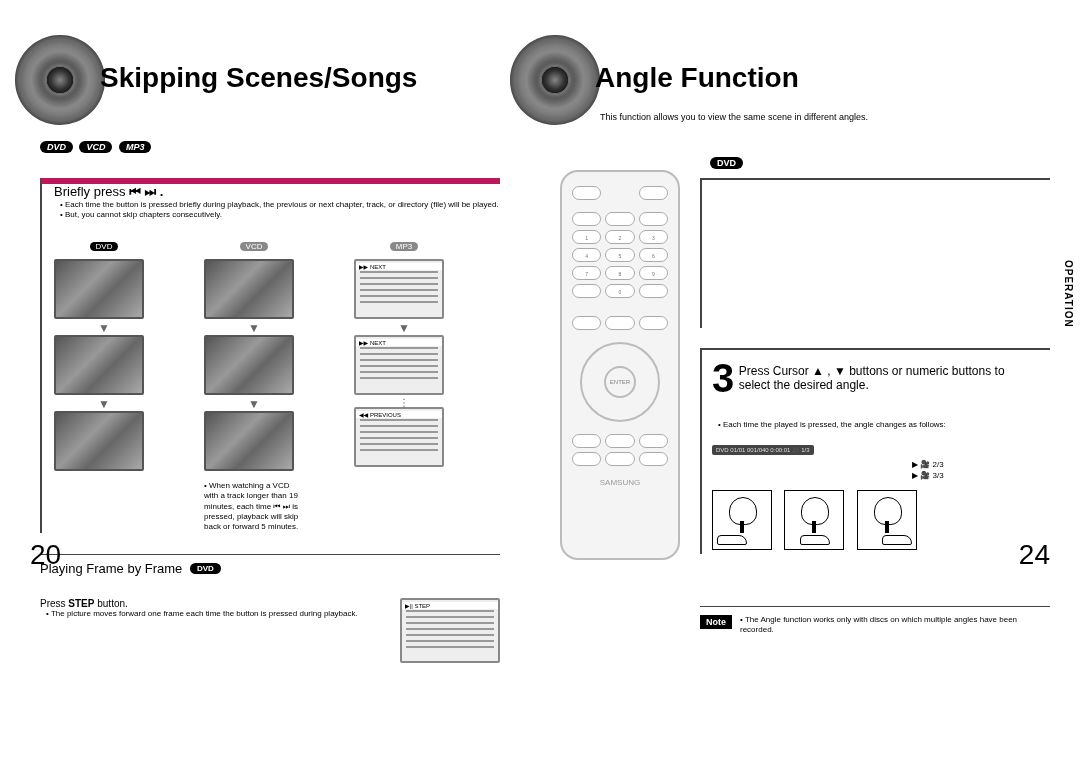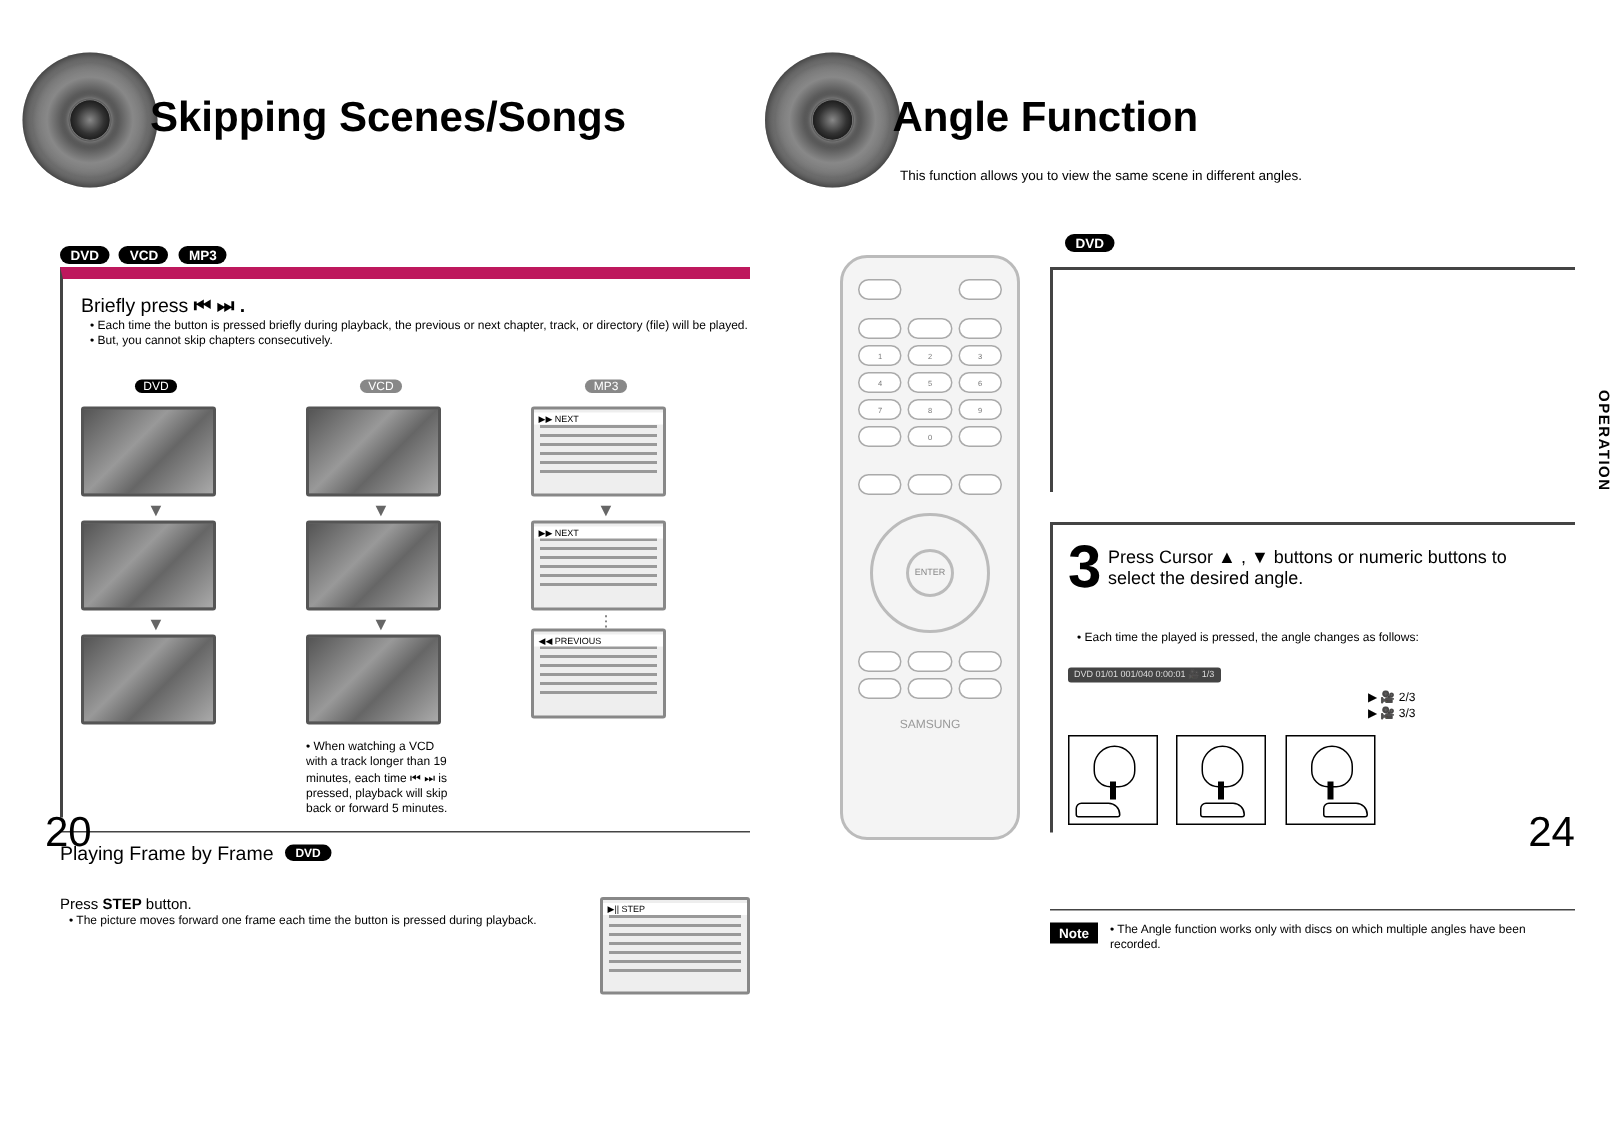--- a/index.html
+++ b/index.html
@@ -248,27 +248,27 @@
   .sym { font-family: "Arial Unicode MS", Arial; }
   .vdots { text-align:center; font-size:10px; color:#666; line-height:8px; }
 </style>
 </head>
 <body>
 
 <div class="page page-left">
   <div class="speaker-icon" style="left:15px; top:35px;"></div>
   <div class="page-title" style="left:100px;">Skipping Scenes/Songs</div>
 
-  <div style="position:absolute; left:40px; top:160px;">
+  <div style="position:absolute; left:40px; top:136px;font-style:italic;">
     <span class="pill">DVD</span>
     <span class="pill">VCD</span>
     <span class="pill">MP3</span>
   </div>
 
-  <div style="position:absolute; left:40px; top:178px; width:460px; border-left:2px solid #444; border-top:8px solid #be185d; padding:10px 0 0 12px;">
+  <div style="position:absolute; left:40px; top:178px; width:460px; border-left:2px solid #444; border-top:6px solid #be185d; padding:0 0 0 12px;">
     <div class="section-head">
       <span>Briefly press </span><span class="sym" style="font-weight:bold">⏮ ⏭ .</span>
     </div>
     <div class="bullet">• <span>Each time the button is pressed briefly during playback, the previous or next chapter, track, or directory (file) will be played.</span></div>
     <div class="bullet">• <span>But, you cannot skip chapters consecutively.</span></div>
 
     <div style="display:flex; gap:50px; margin-top:14px;">
 
       <div style="width:100px;">
         <div style="text-align:center;margin-bottom:6px;"><span class="col-label">DVD</span></div>

